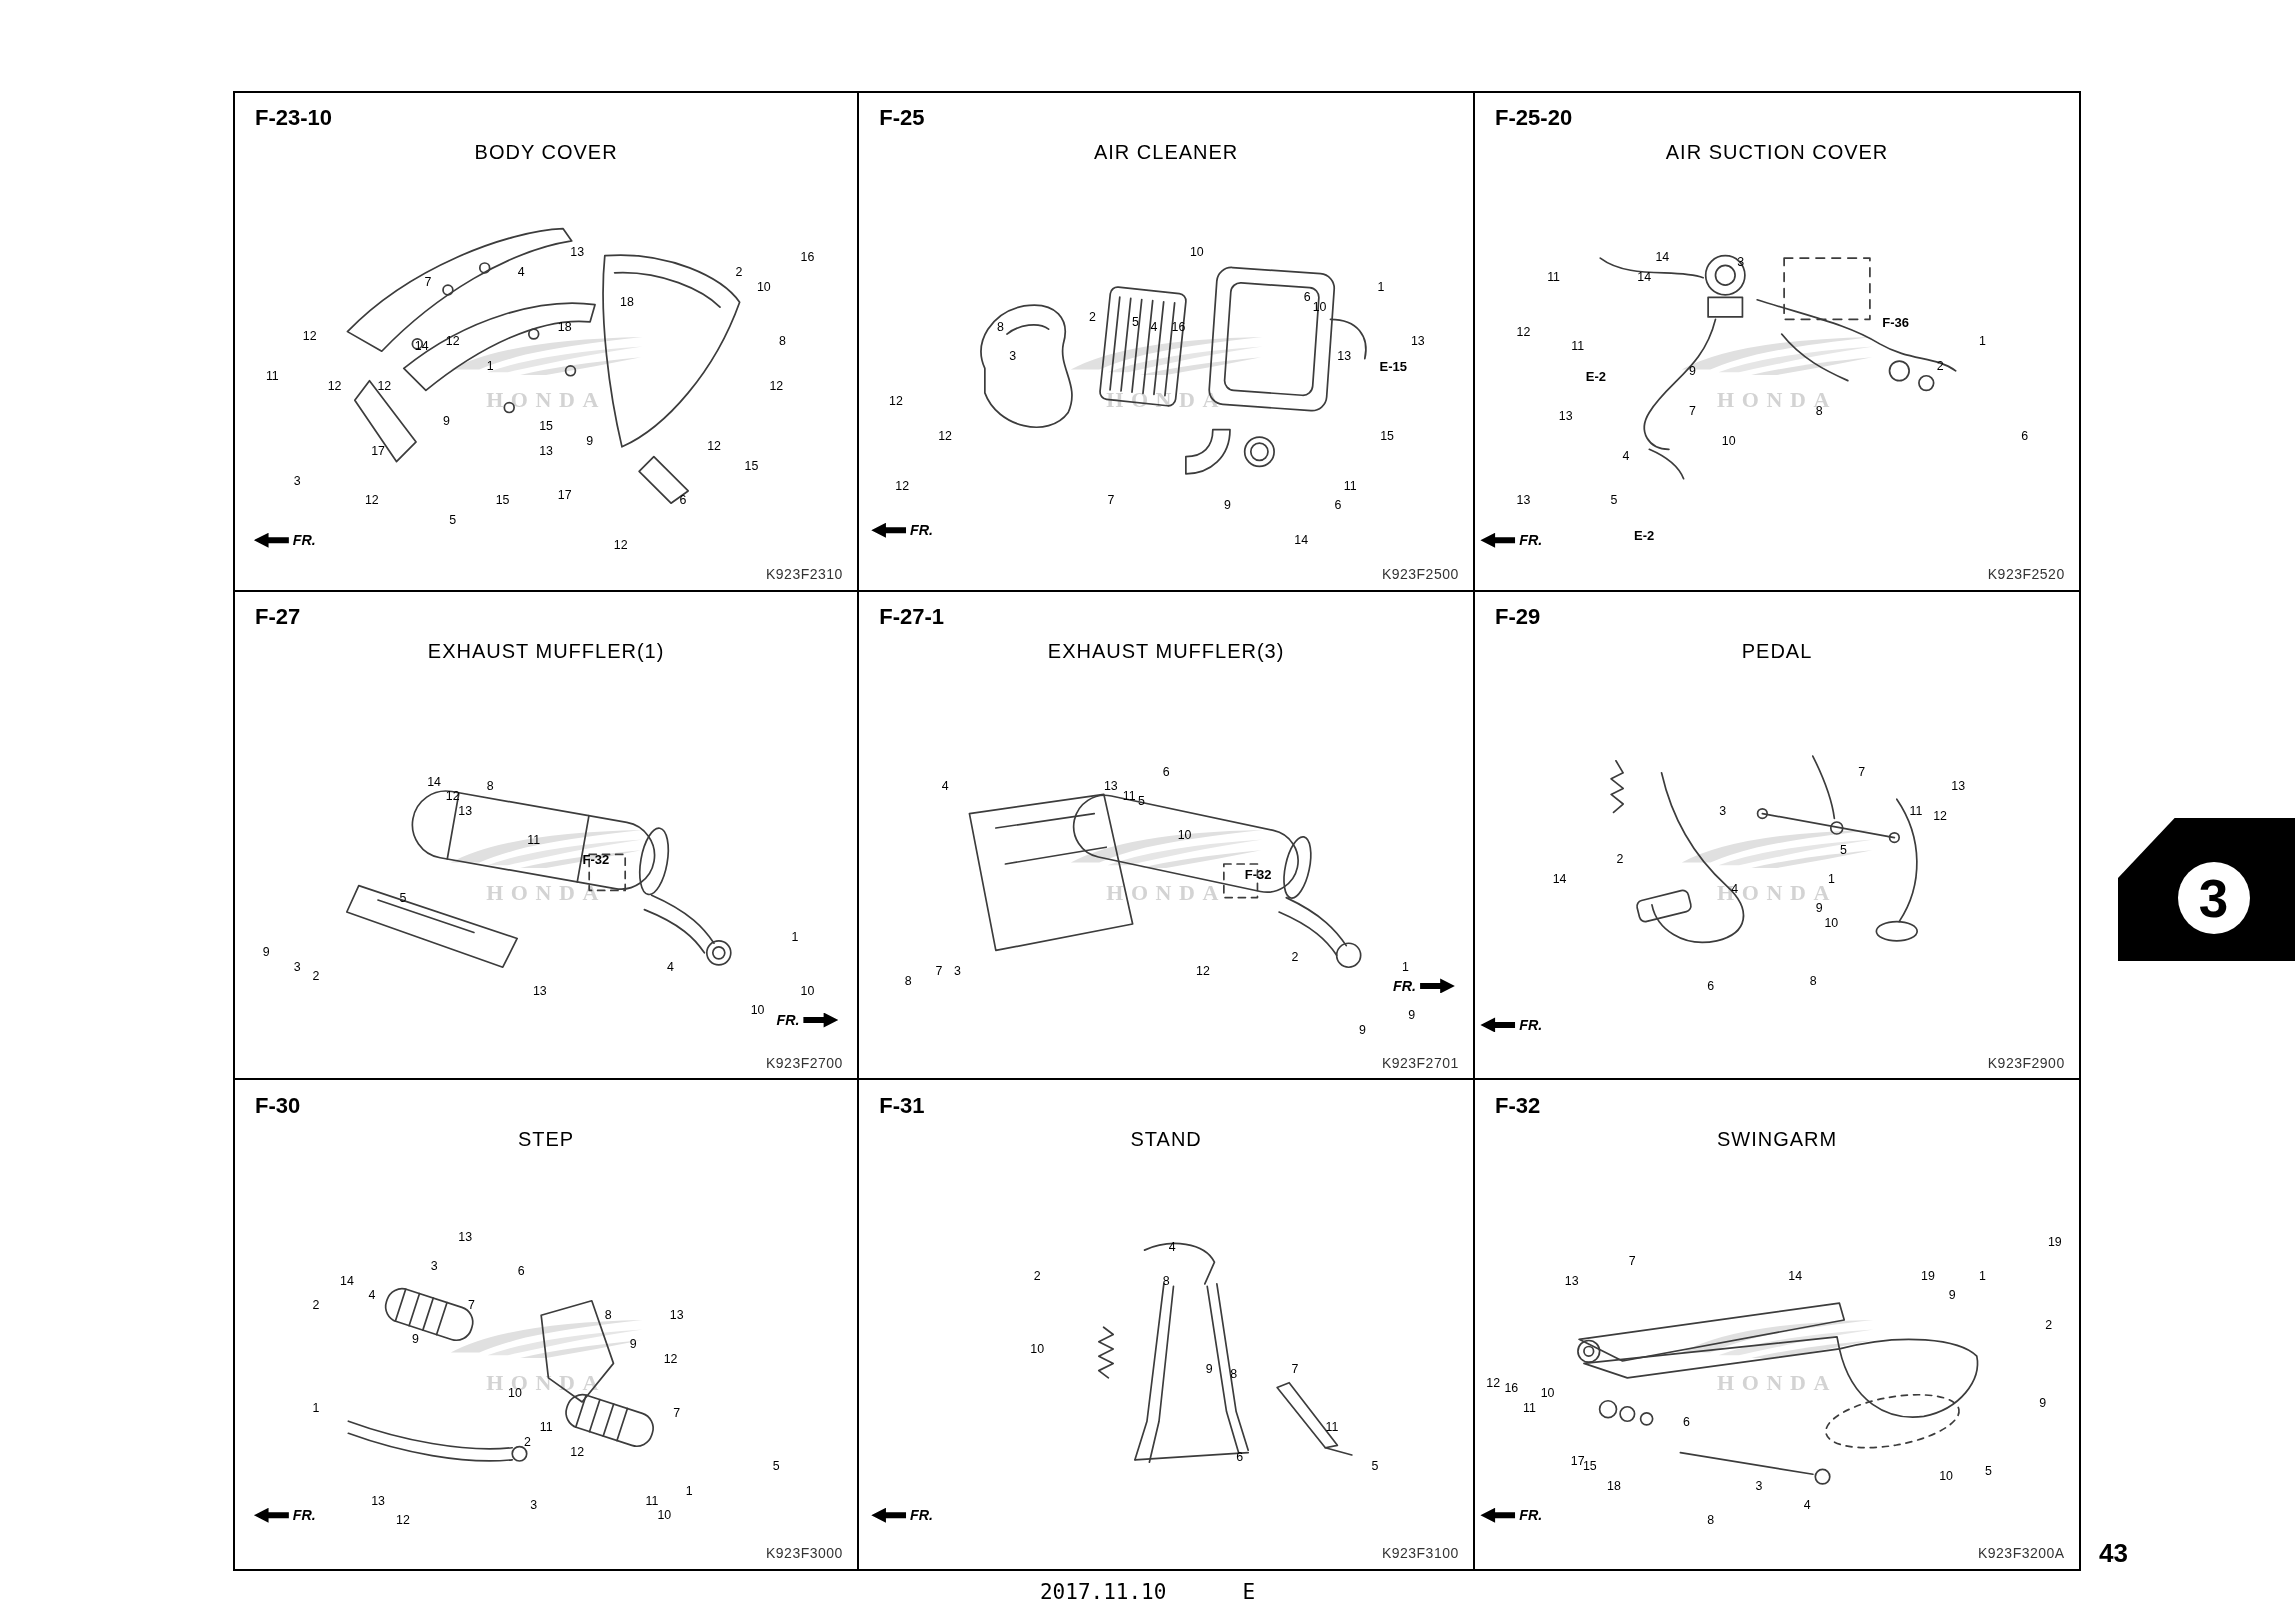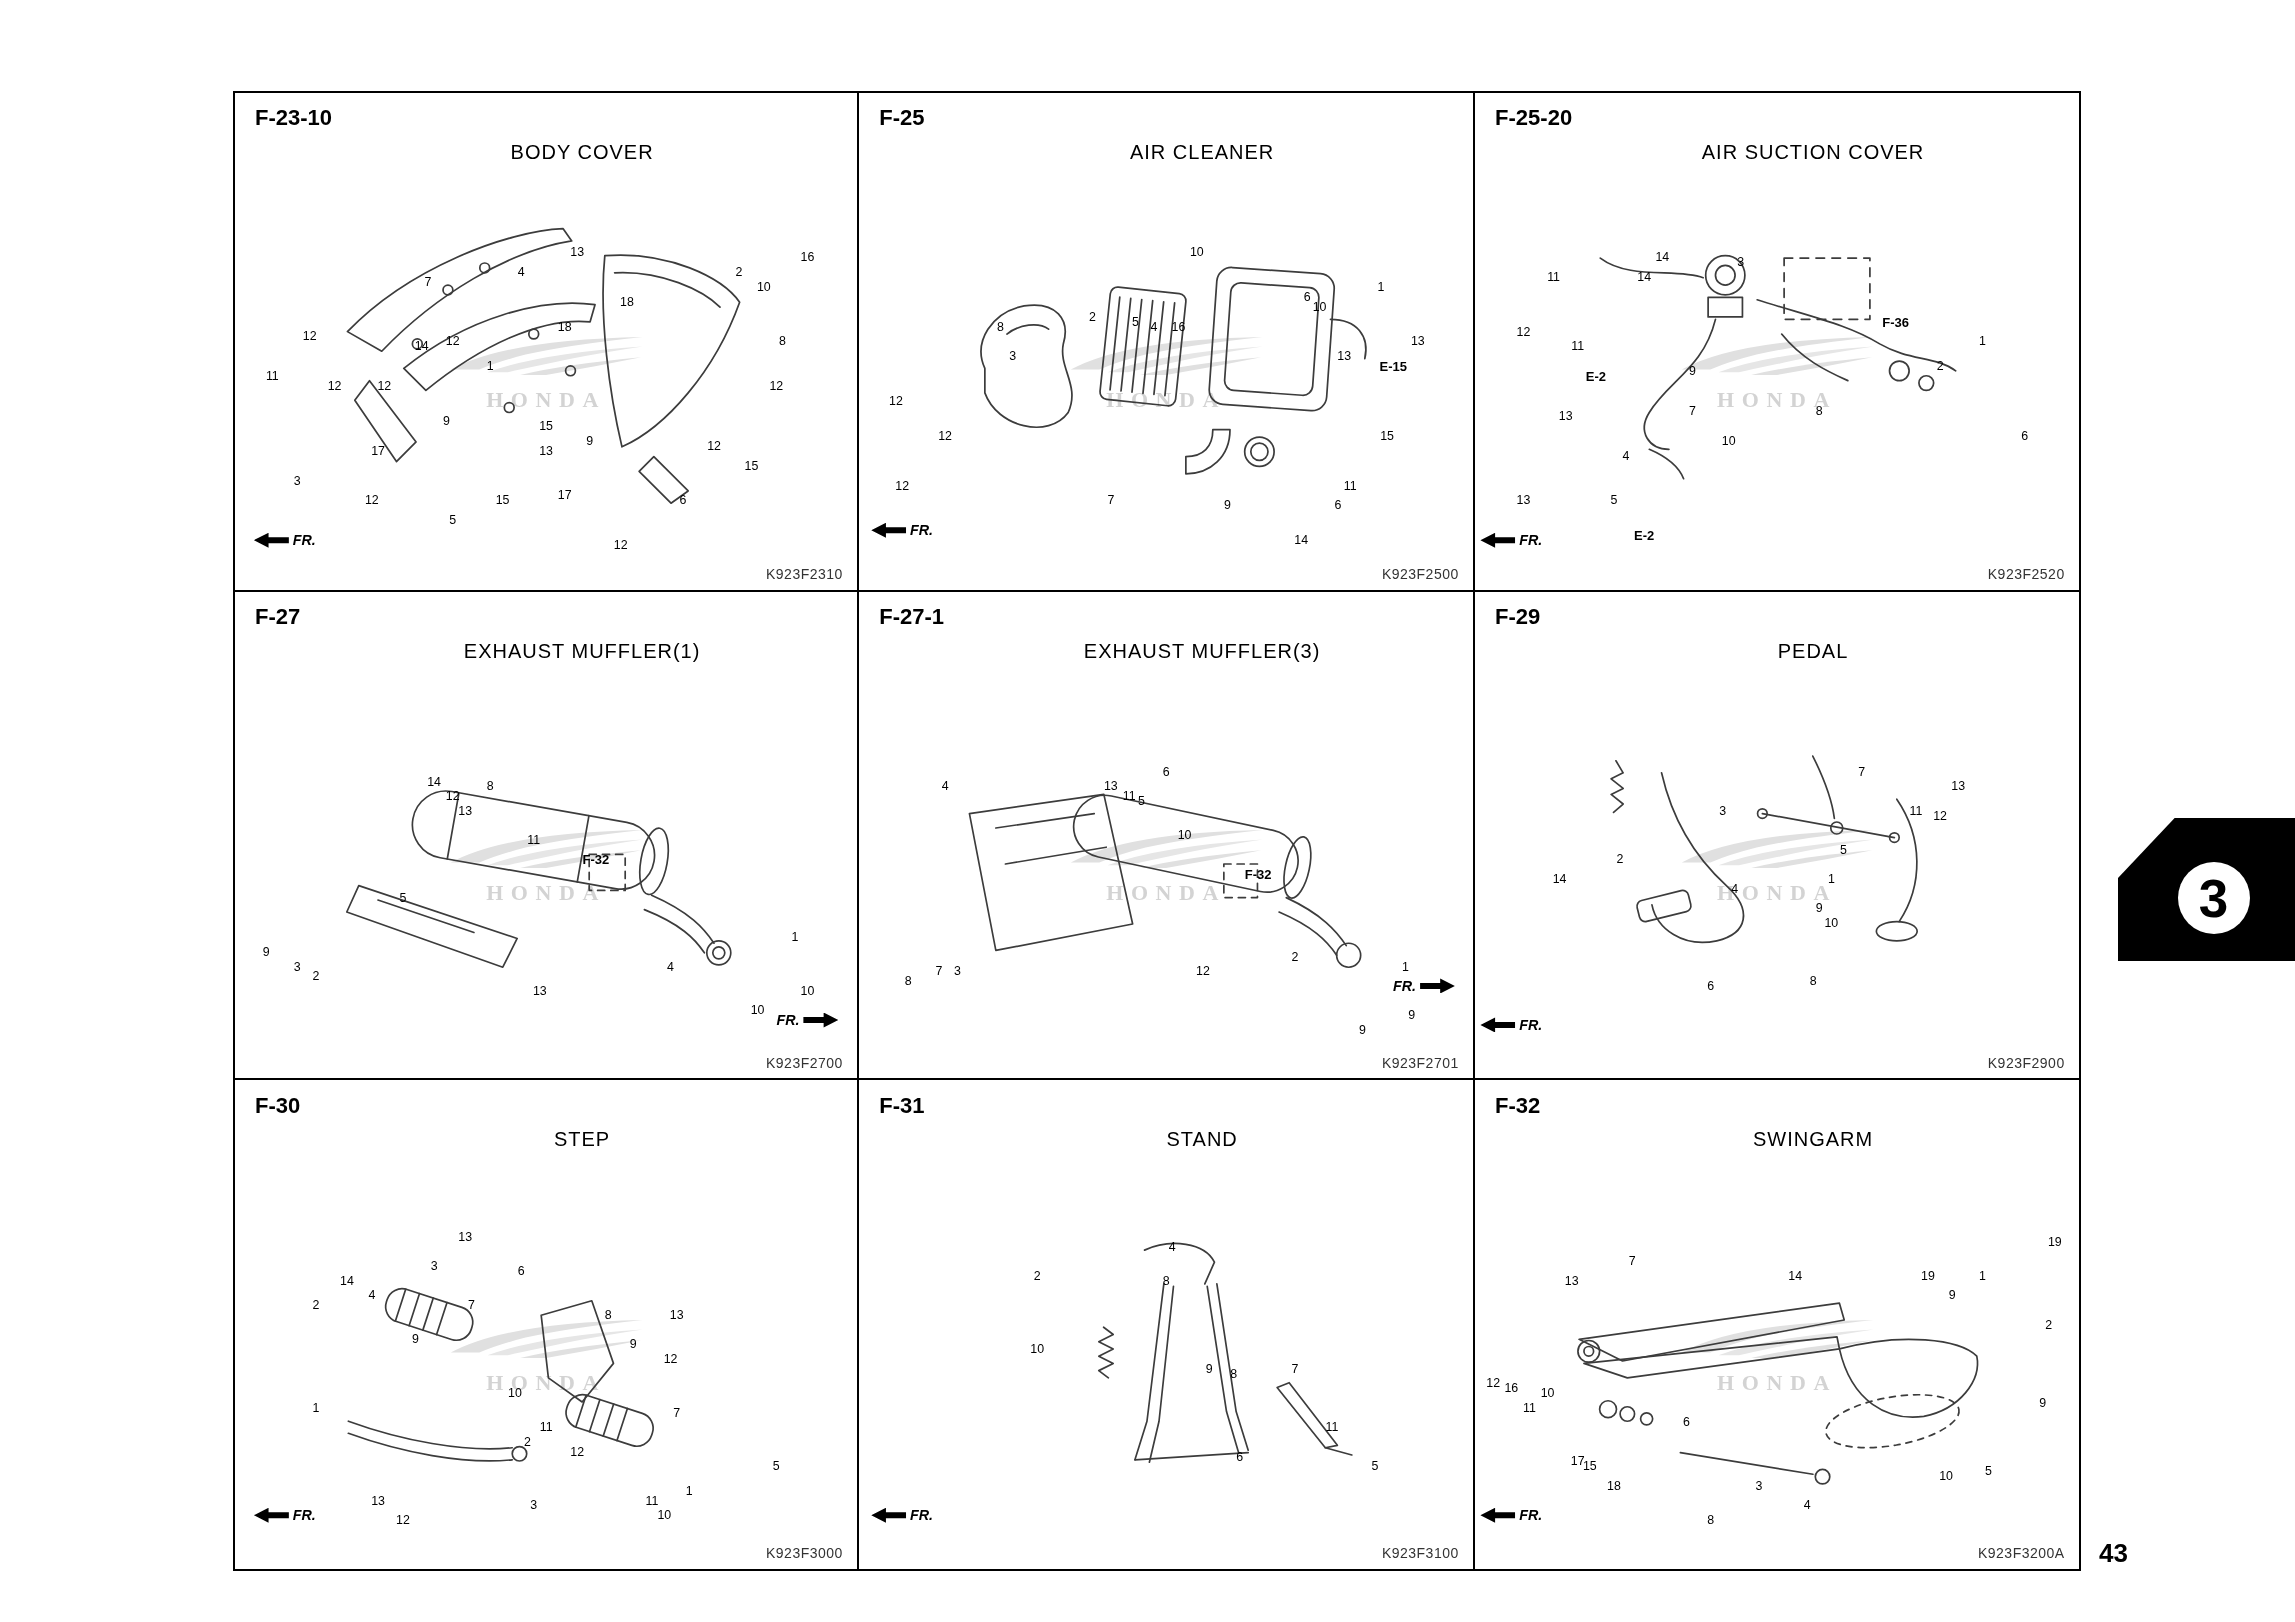--- a/index.html
+++ b/index.html
@@ -7,21 +7,21 @@
         font-family:"Liberation Sans",sans-serif;color:#000;overflow:hidden;}
   .sheet{position:absolute;left:233px;top:91px;width:1848px;height:1480px;
          border:2.9px solid #000;box-sizing:border-box;display:flex;flex-direction:column;background:#fff;}
   .sheet-header{height:85px;border-bottom:2.4px solid #000;display:flex;align-items:center;justify-content:center;}
   .sheet-header h1{margin:0;font-size:44px;font-weight:500;letter-spacing:2.4px;word-spacing:20px;}
   .grid{flex:1;display:grid;grid-template-columns:33.85% 33.4% 32.75%;grid-template-rows:33.8% 33.1% 33.1%;}
   .panel{position:relative;border-right:2.4px solid #000;border-bottom:2.4px solid #000;box-sizing:border-box;overflow:hidden;}
   .panel:nth-child(3n){border-right:none;}
   .panel:nth-child(n+7){border-bottom:none;}
   .panel-code{position:absolute;left:20px;top:12.4px;font-size:22px;font-weight:bold;z-index:3;}
-  .panel-title{position:absolute;top:48px;left:0;width:100%;text-align:center;font-size:20px;letter-spacing:1px;z-index:3;padding-left:36px;}
+  .panel-title{position:absolute;top:48px;left:0;width:100%;text-align:center;font-size:20px;letter-spacing:1px;z-index:3;}
   .diagram{position:absolute;inset:0;z-index:1;}
   .sketch{position:absolute;left:5%;top:19%;width:90%;height:74%;z-index:1;}
   .wm{position:absolute;left:50%;top:56%;transform:translate(-50%,-50%);text-align:center;z-index:0;pointer-events:none;}
   .wm svg{width:204px;height:57px;display:block;margin:0 auto;}
   .wm-text{font-family:"Liberation Serif",serif;font-size:22px;font-weight:bold;letter-spacing:7.6px;color:#d3d3d3;}
   .callout{position:absolute;transform:translate(-50%,-50%);font-size:12.4px;line-height:1;color:#000;z-index:2;white-space:nowrap;}
   .callout.bold{font-weight:bold;font-size:13px;}
   .ref{position:absolute;right:14.3px;bottom:7.6px;font-size:14px;color:#333;z-index:3;letter-spacing:0.5px;}
   .fr{position:absolute;transform:translate(-50%,-50%);display:flex;align-items:center;gap:3.8px;
       font-weight:bold;font-style:italic;font-size:14.3px;z-index:3;}
@@ -542,15 +542,19 @@
 
     </div>
   </div>
 
   <div class="section-tab">
     <div class="tab-circle">3</div>
   </div>
 
   <div class="page-number">43</div>
 
+  <div class="sheet-footer">
+    <span>2017.11.10</span>
+    <span>E</span>
+  </div>
 
 </div>
 
 
 </body></html>

